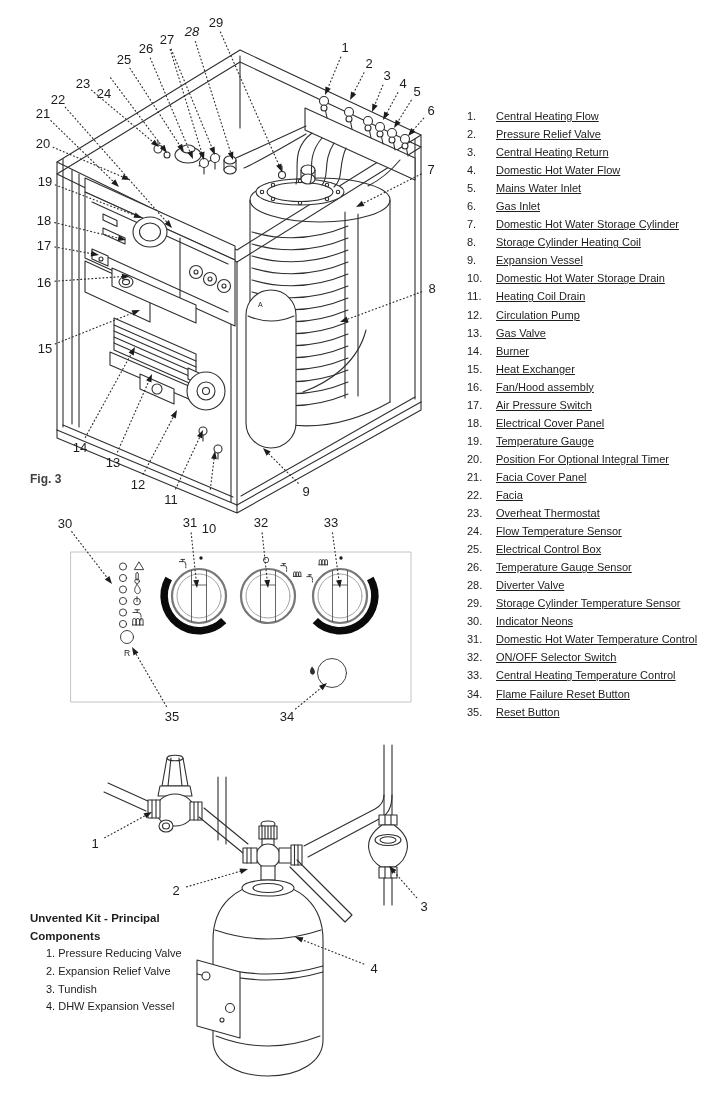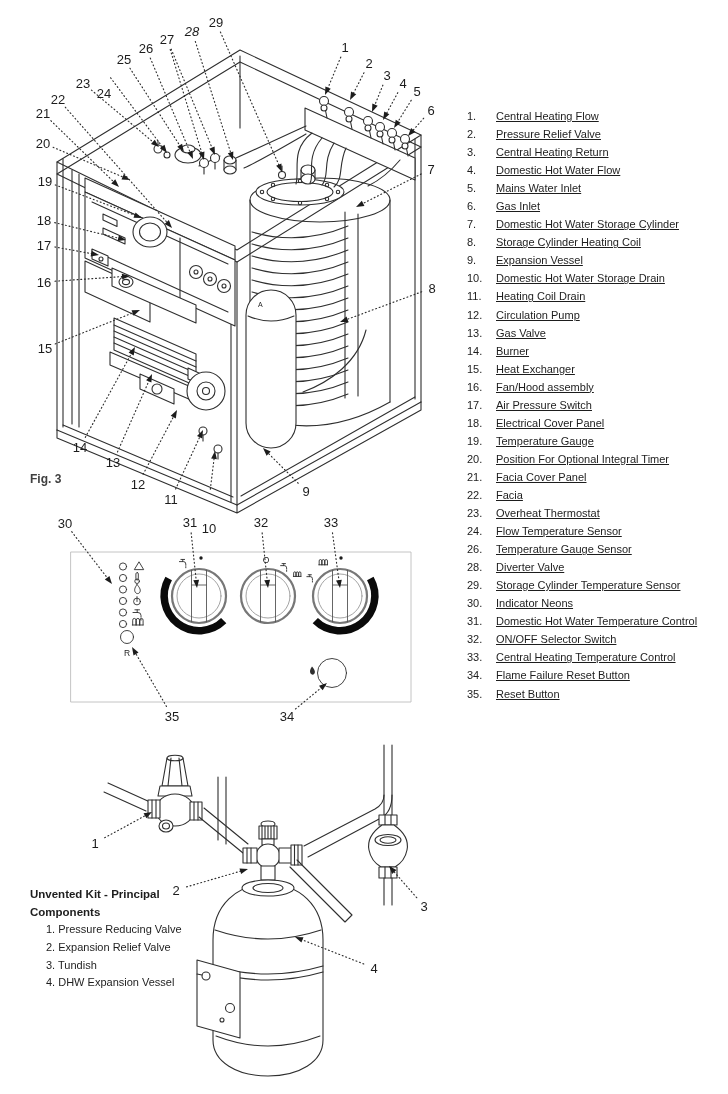--- a/index.html
+++ b/index.html
@@ -8,21 +8,21 @@
   svg{position:absolute;left:0;top:0;}
   .art line,.art path,.art ellipse,.art circle,.art rect,.art polygon{vector-effect:non-scaling-stroke;}
   
   #parts-list{position:absolute;left:467px;top:107px;width:256px;font-size:11px;color:#1d1d1d;}
   .pl-row{display:flex;height:18.05px;align-items:center;}
   .pl-num{width:29px;flex:0 0 29px;}
   .pl-label{flex:1;white-space:nowrap;text-decoration:underline;}
   
   .fig-caption{position:absolute;left:30px;top:472px;font-size:12px;font-weight:bold;color:#404040;}
   
-  .kit-text{position:absolute;left:30px;top:885px;font-size:11px;color:#1d1d1d;}
+  .kit-text{position:absolute;left:30px;top:909px;font-size:11px;color:#1d1d1d;}
   .kit-title{font-weight:bold;font-size:11.5px;line-height:18px;}
   .kit-item{line-height:17.8px;white-space:nowrap;margin-left:16px;}
   
   .callout-num{position:absolute;transform:translate(-50%,-50%);font-size:13px;color:#1c1c1c;
                font-family:"Liberation Sans",sans-serif;background:transparent;white-space:nowrap;}
   .leader{stroke:#2f2f2f;stroke-width:1.15;stroke-dasharray:0.9 2.8;stroke-linecap:round;fill:none;}
   .leader-arrow{fill:#1c1c1c;stroke:none;}
   .svg-label{font-family:"Liberation Sans",sans-serif;fill:#1c1c1c;}
 </style>
 </head>
@@ -551,20 +551,24 @@
       </div>
       <div class="pl-row">
         <span class="pl-num">23.</span>
         <span class="pl-label">Overheat Thermostat</span>
       </div>
       <div class="pl-row">
         <span class="pl-num">24.</span>
         <span class="pl-label">Flow Temperature Sensor</span>
       </div>
       <div class="pl-row">
+        <span class="pl-num">25.</span>
+        <span class="pl-label">Electrical Control Box</span>
+      </div>
+      <div class="pl-row">
         <span class="pl-num">26.</span>
         <span class="pl-label">Temperature Gauge Sensor</span>
       </div>
       <div class="pl-row">
         <span class="pl-num">28.</span>
         <span class="pl-label">Diverter Valve</span>
       </div>
       <div class="pl-row">
         <span class="pl-num">29.</span>
         <span class="pl-label">Storage Cylinder Temperature Sensor</span>

